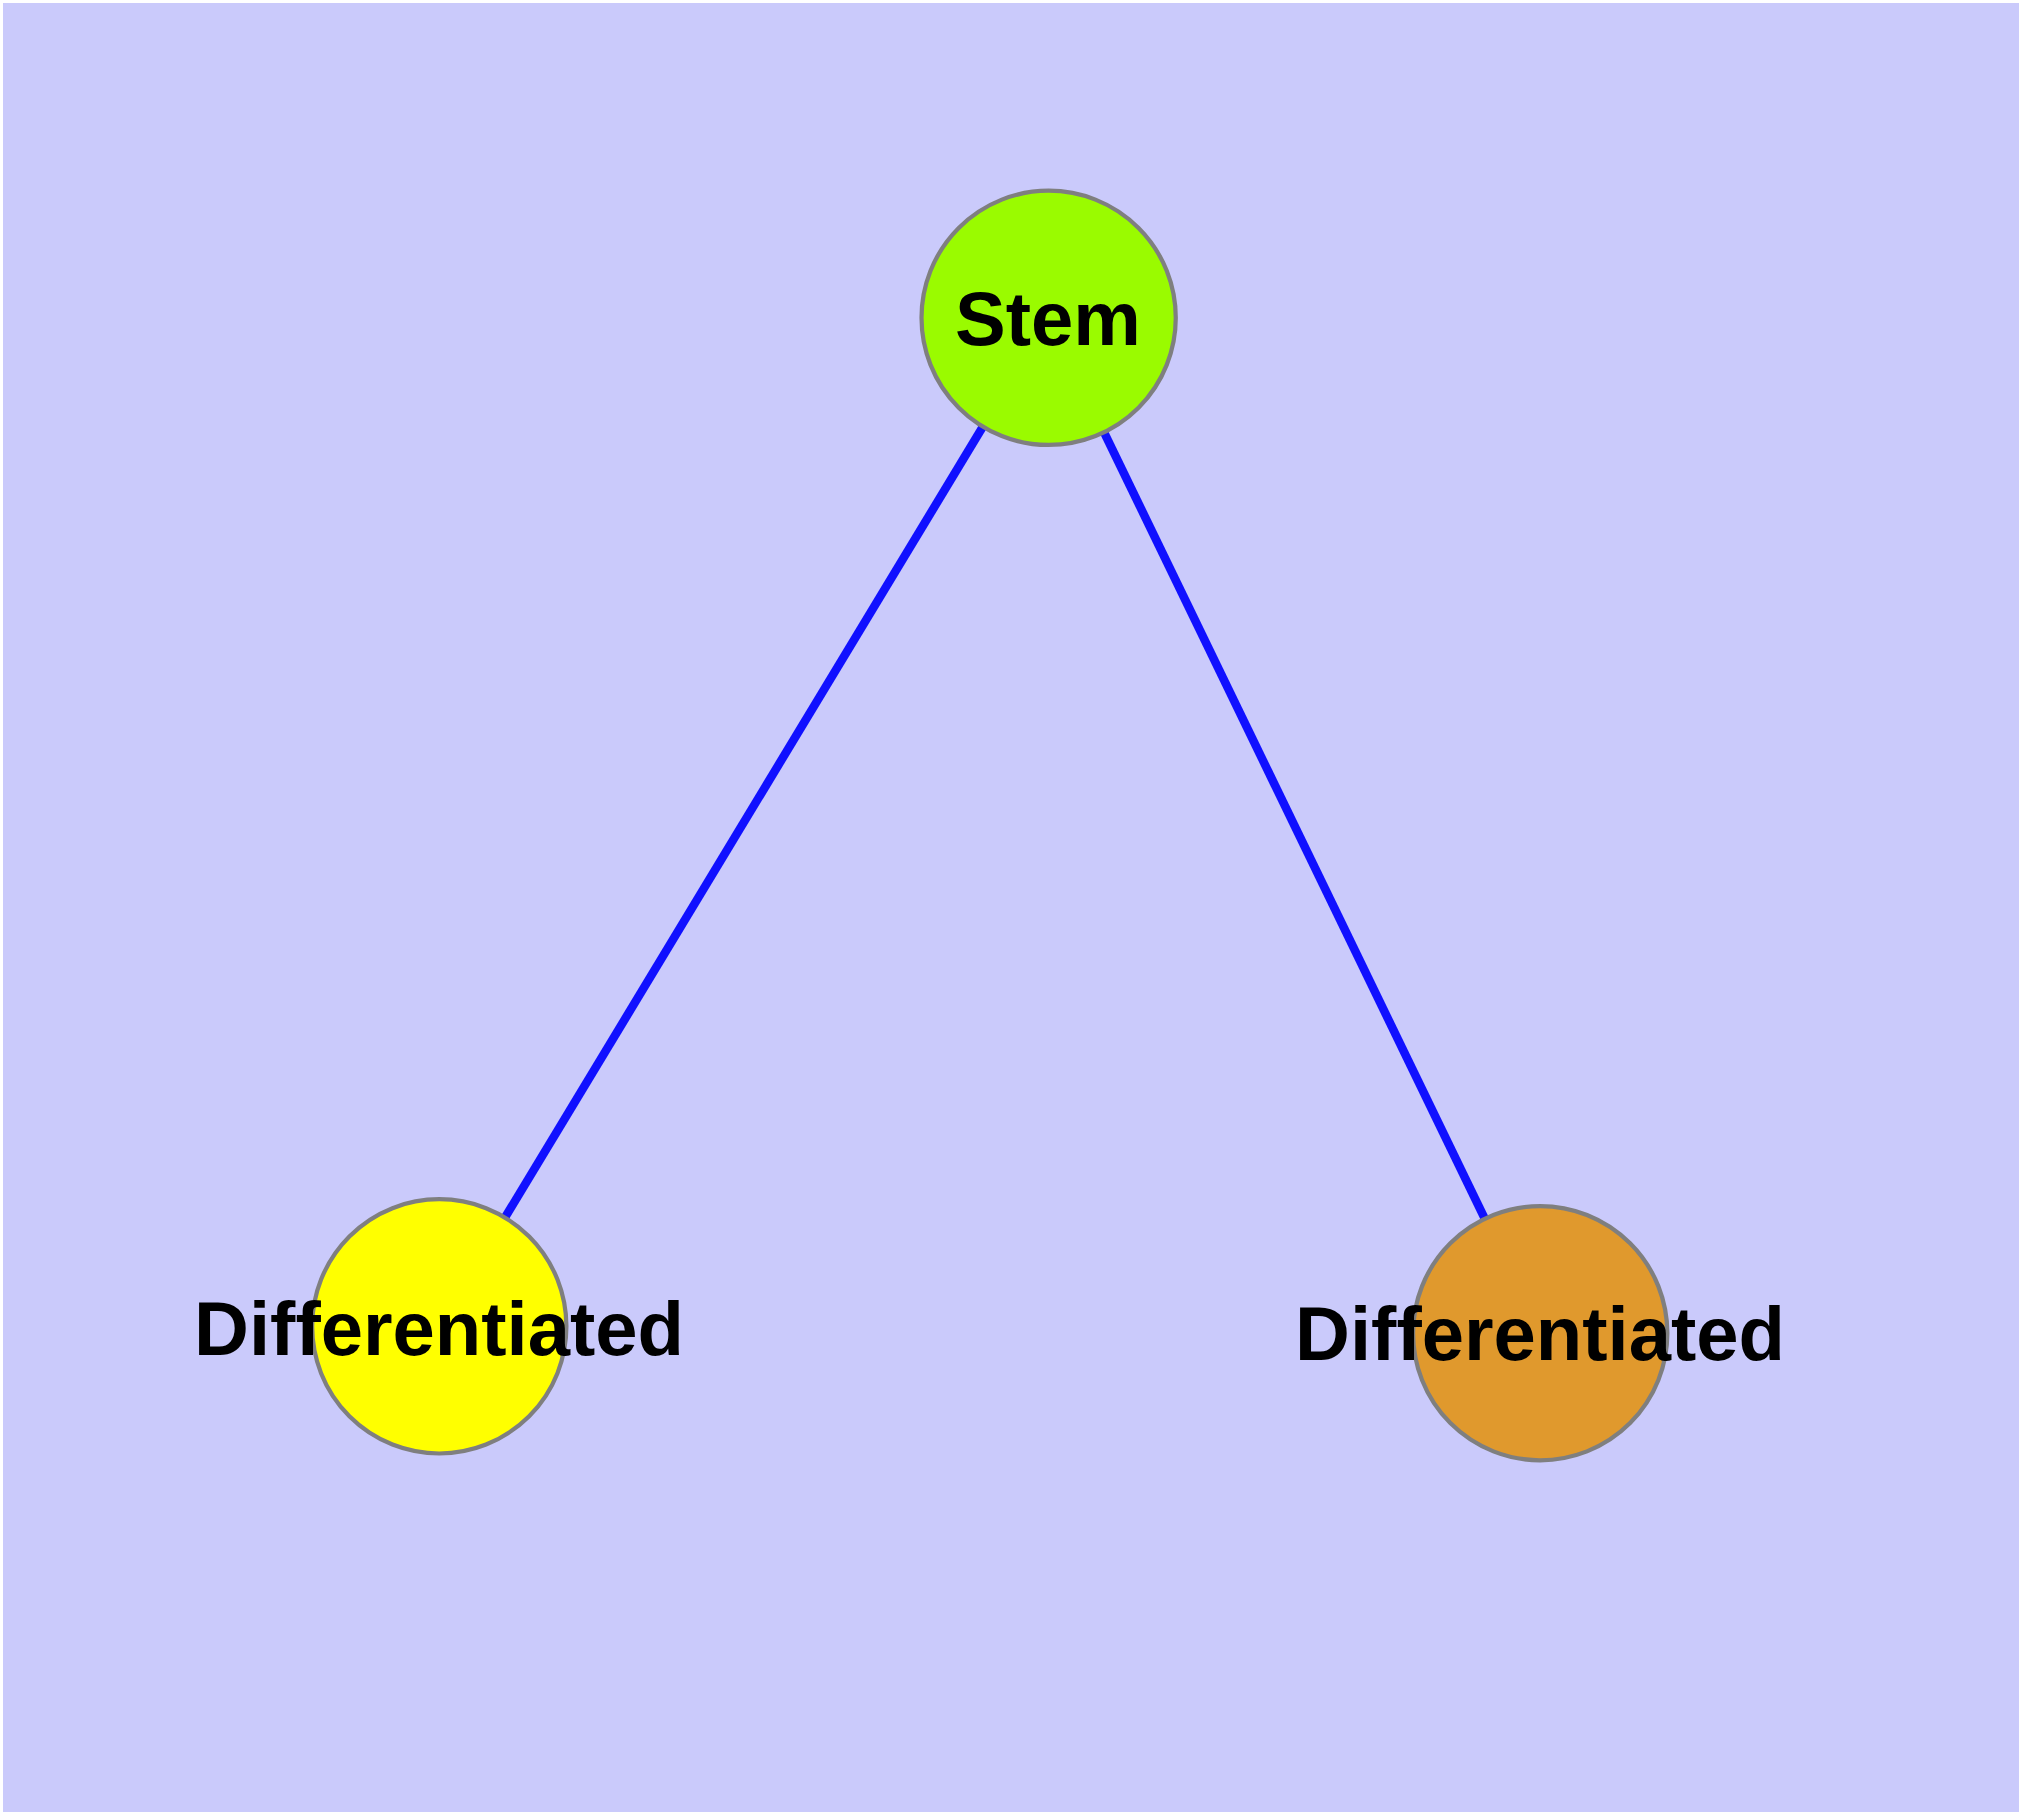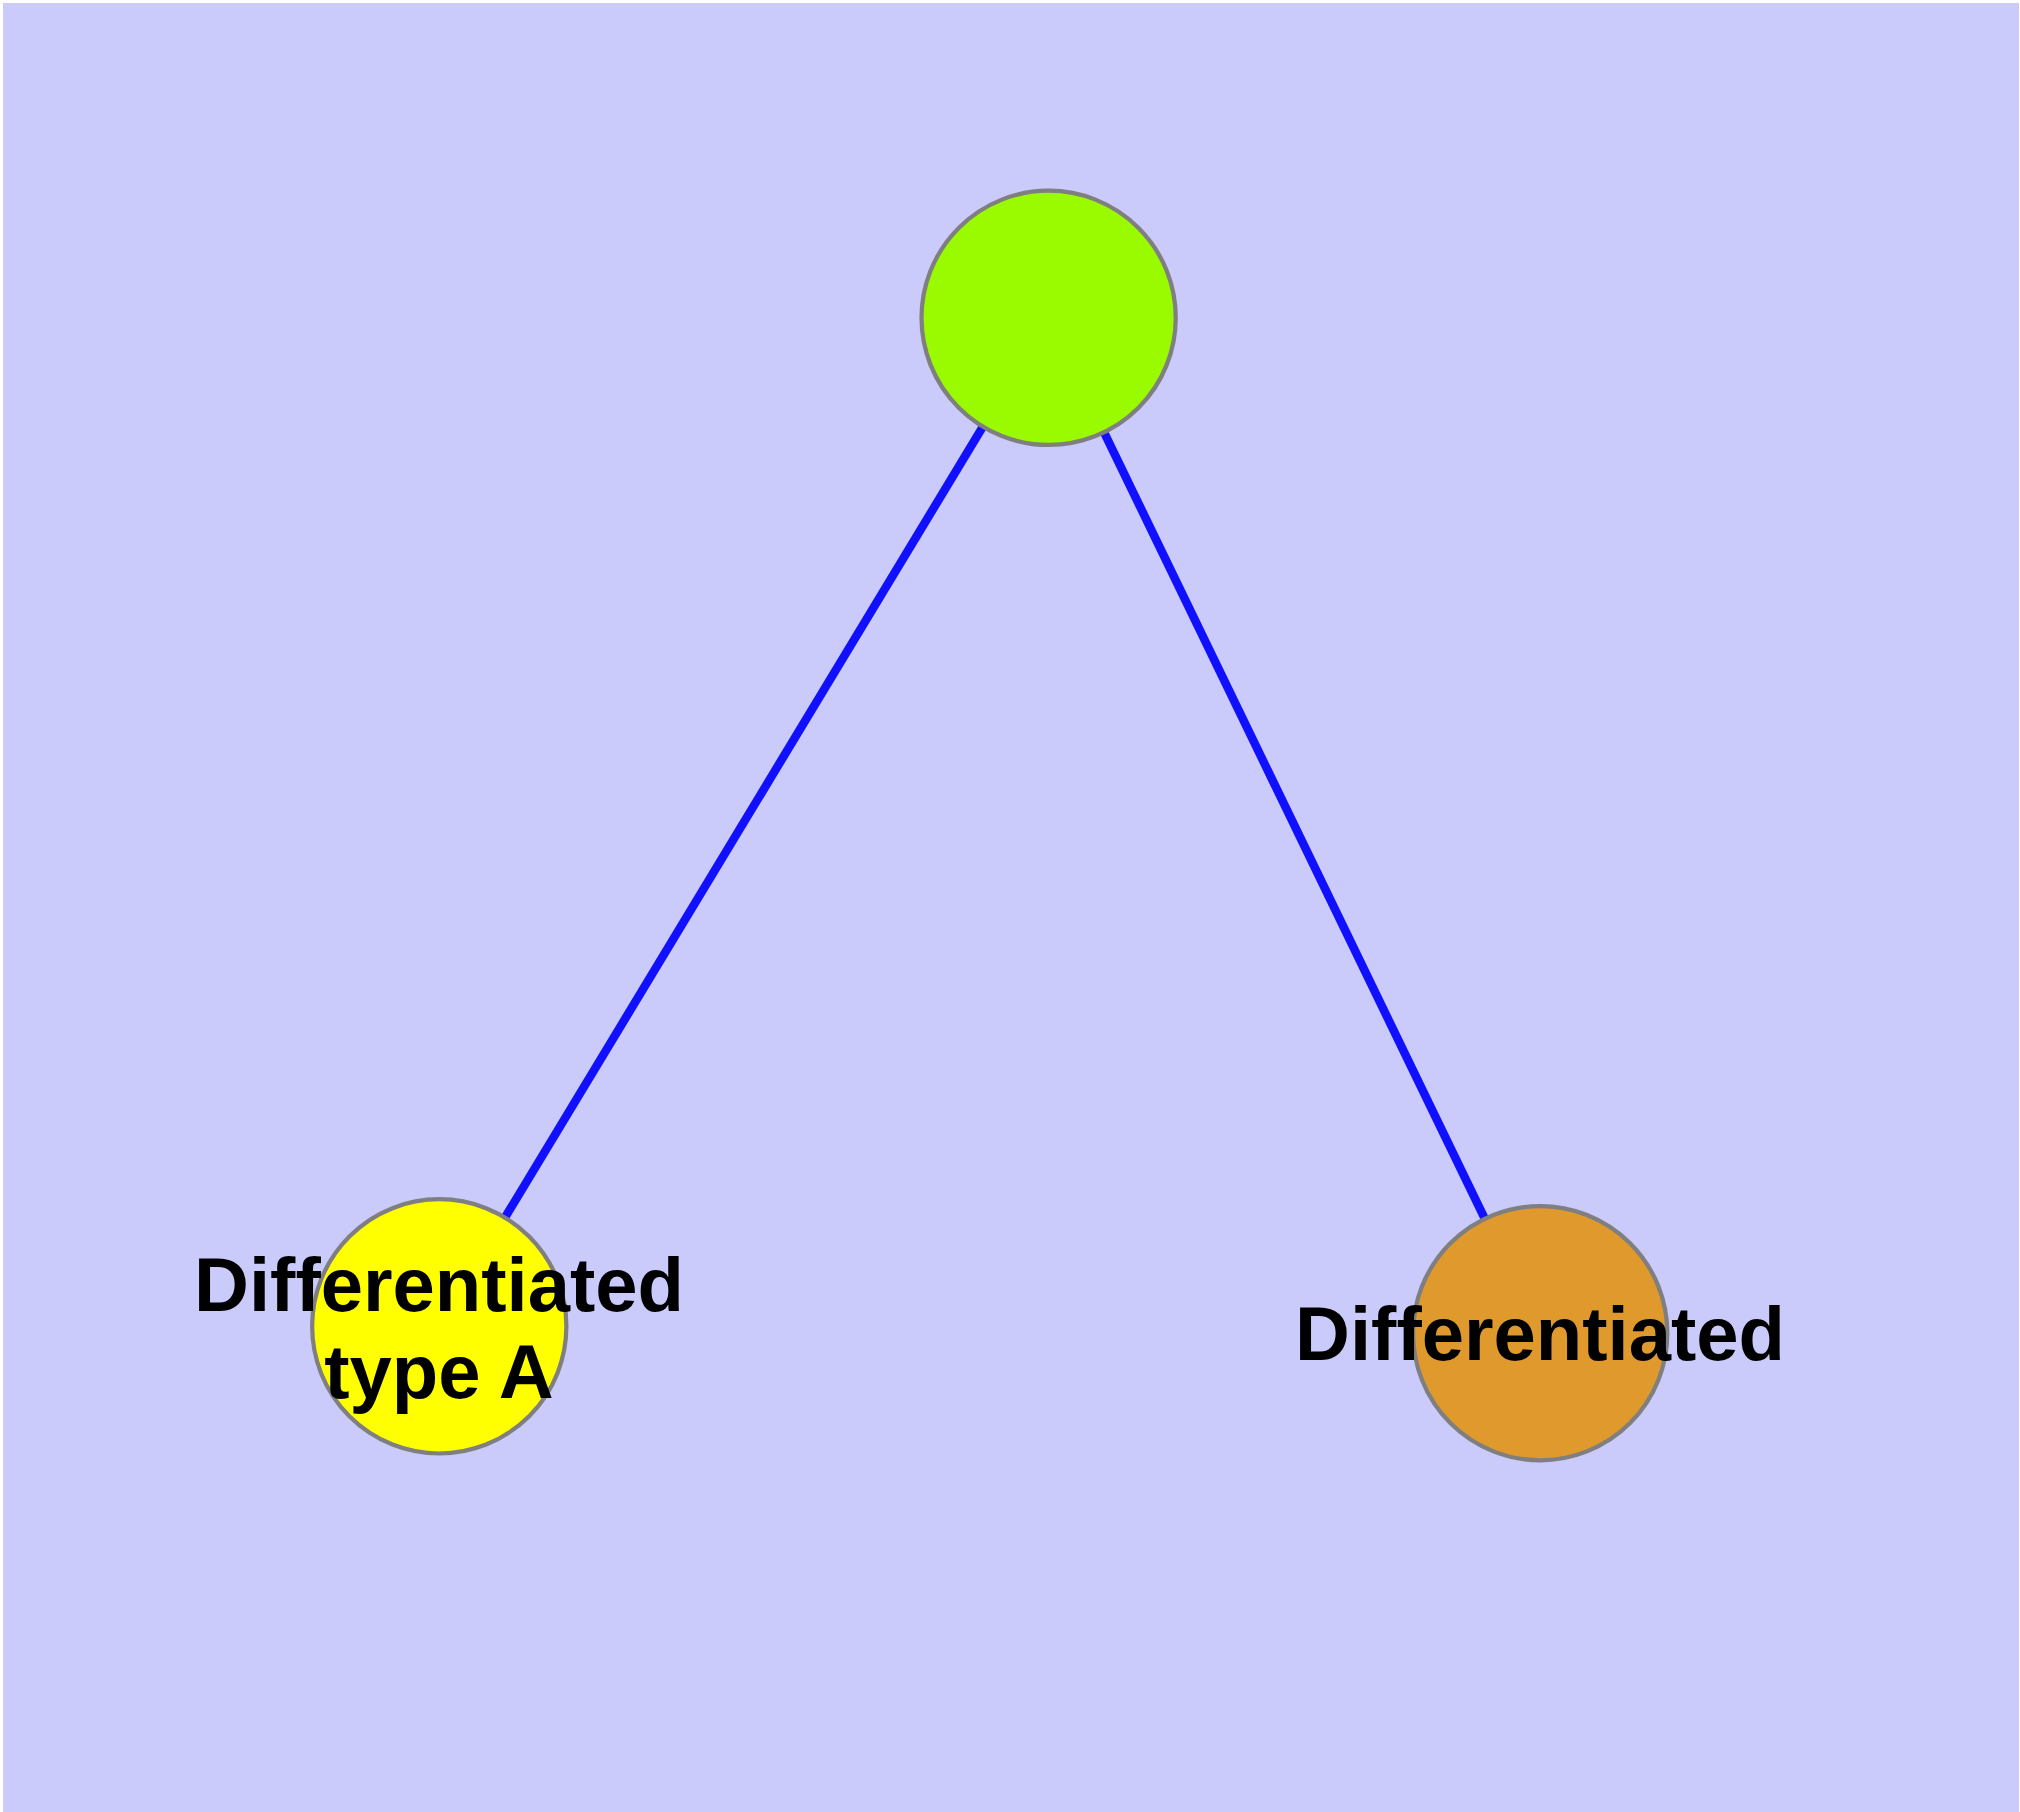--- a/index.html
+++ b/index.html
@@ -62,23 +62,25 @@
 <div class="graph-layer">
   <svg class="graph" width="2021" height="1812" viewBox="0 0 2384 2138">
     <line x1="1237" y1="375" x2="518" y2="1565" stroke="#1010ff"></line>
     <line x1="1237" y1="375" x2="1817" y2="1573" stroke="#1010ff"></line>
 
     <circle cx="1237" cy="375" r="150" stroke="#7f7f7f" fill="#9afb00"></circle>
     <circle cx="518" cy="1565" r="150" stroke="#7f7f7f" fill="#ffff00"></circle>
     <circle cx="1817" cy="1573" r="150" stroke="#7f7f7f" fill="#e0992d"></circle>
   </svg>
 
+  <div class="node-label" style="left: 1048px; top: 318px;">
+    <span>Stem</span>
+  </div>
 
   <div class="node-label" style="left: 439px; top: 1328px;">
     <span>Differentiated</span>
-    <span>type A</span>
   </div>
 
   <div class="node-label" style="left: 1540px; top: 1333px;">
     <span>Differentiated</span>
   </div>
 </div>
 
 
 </body></html>

